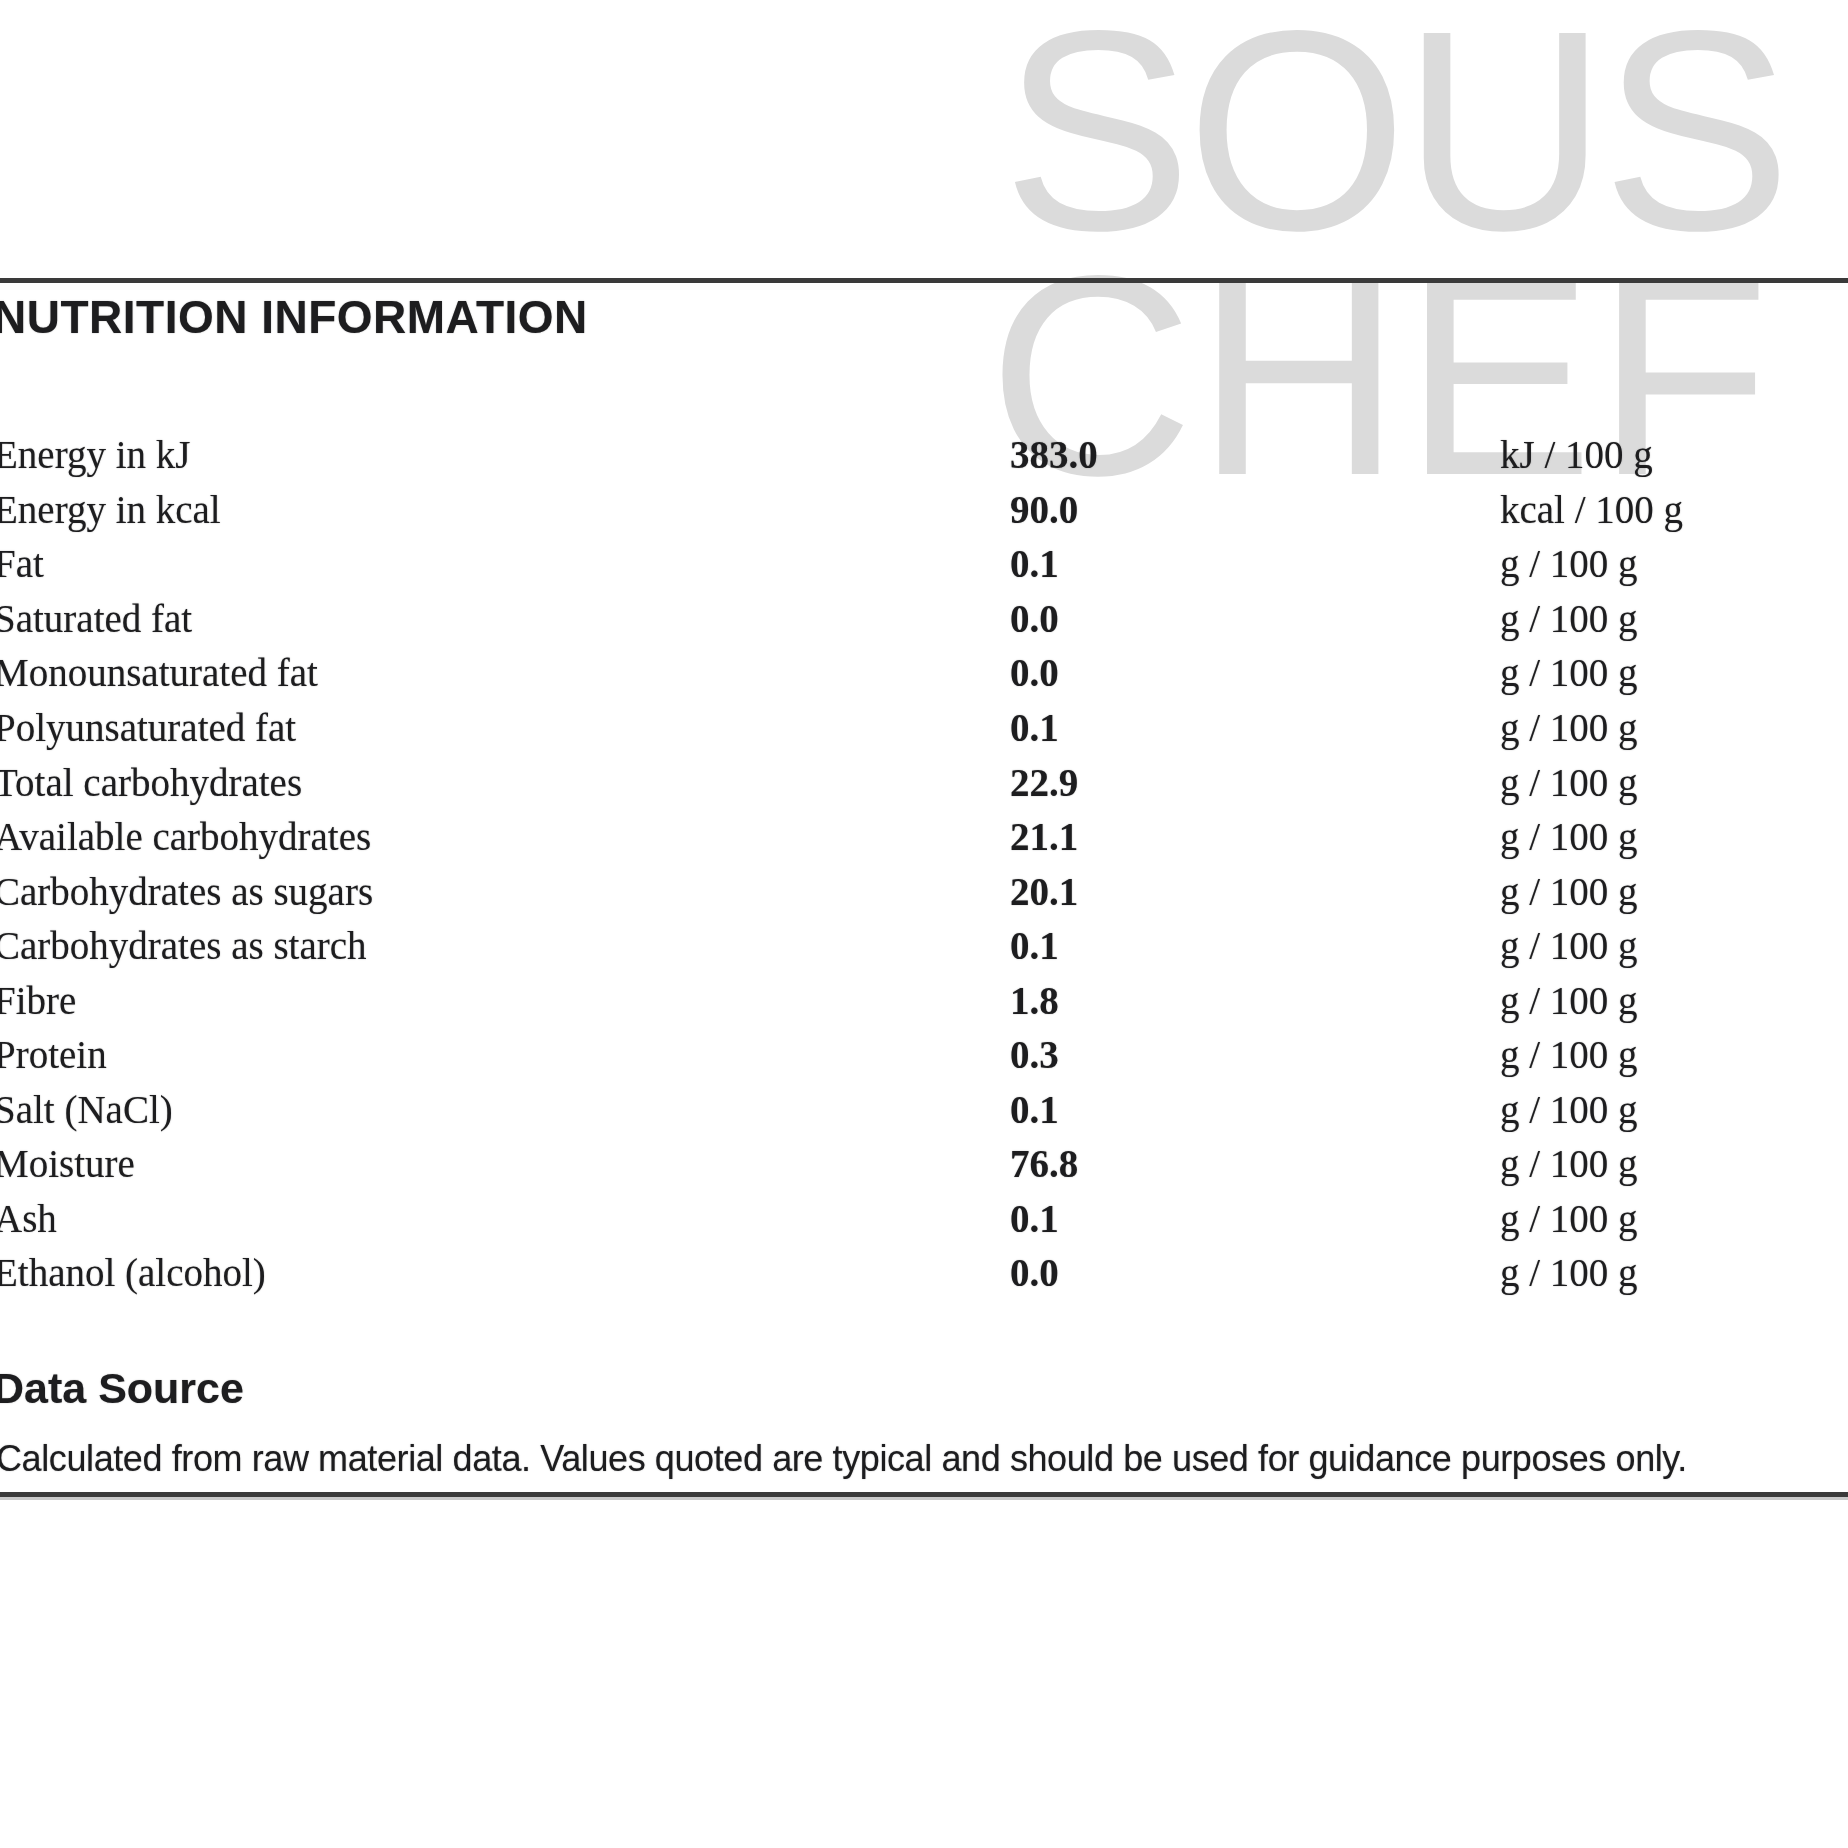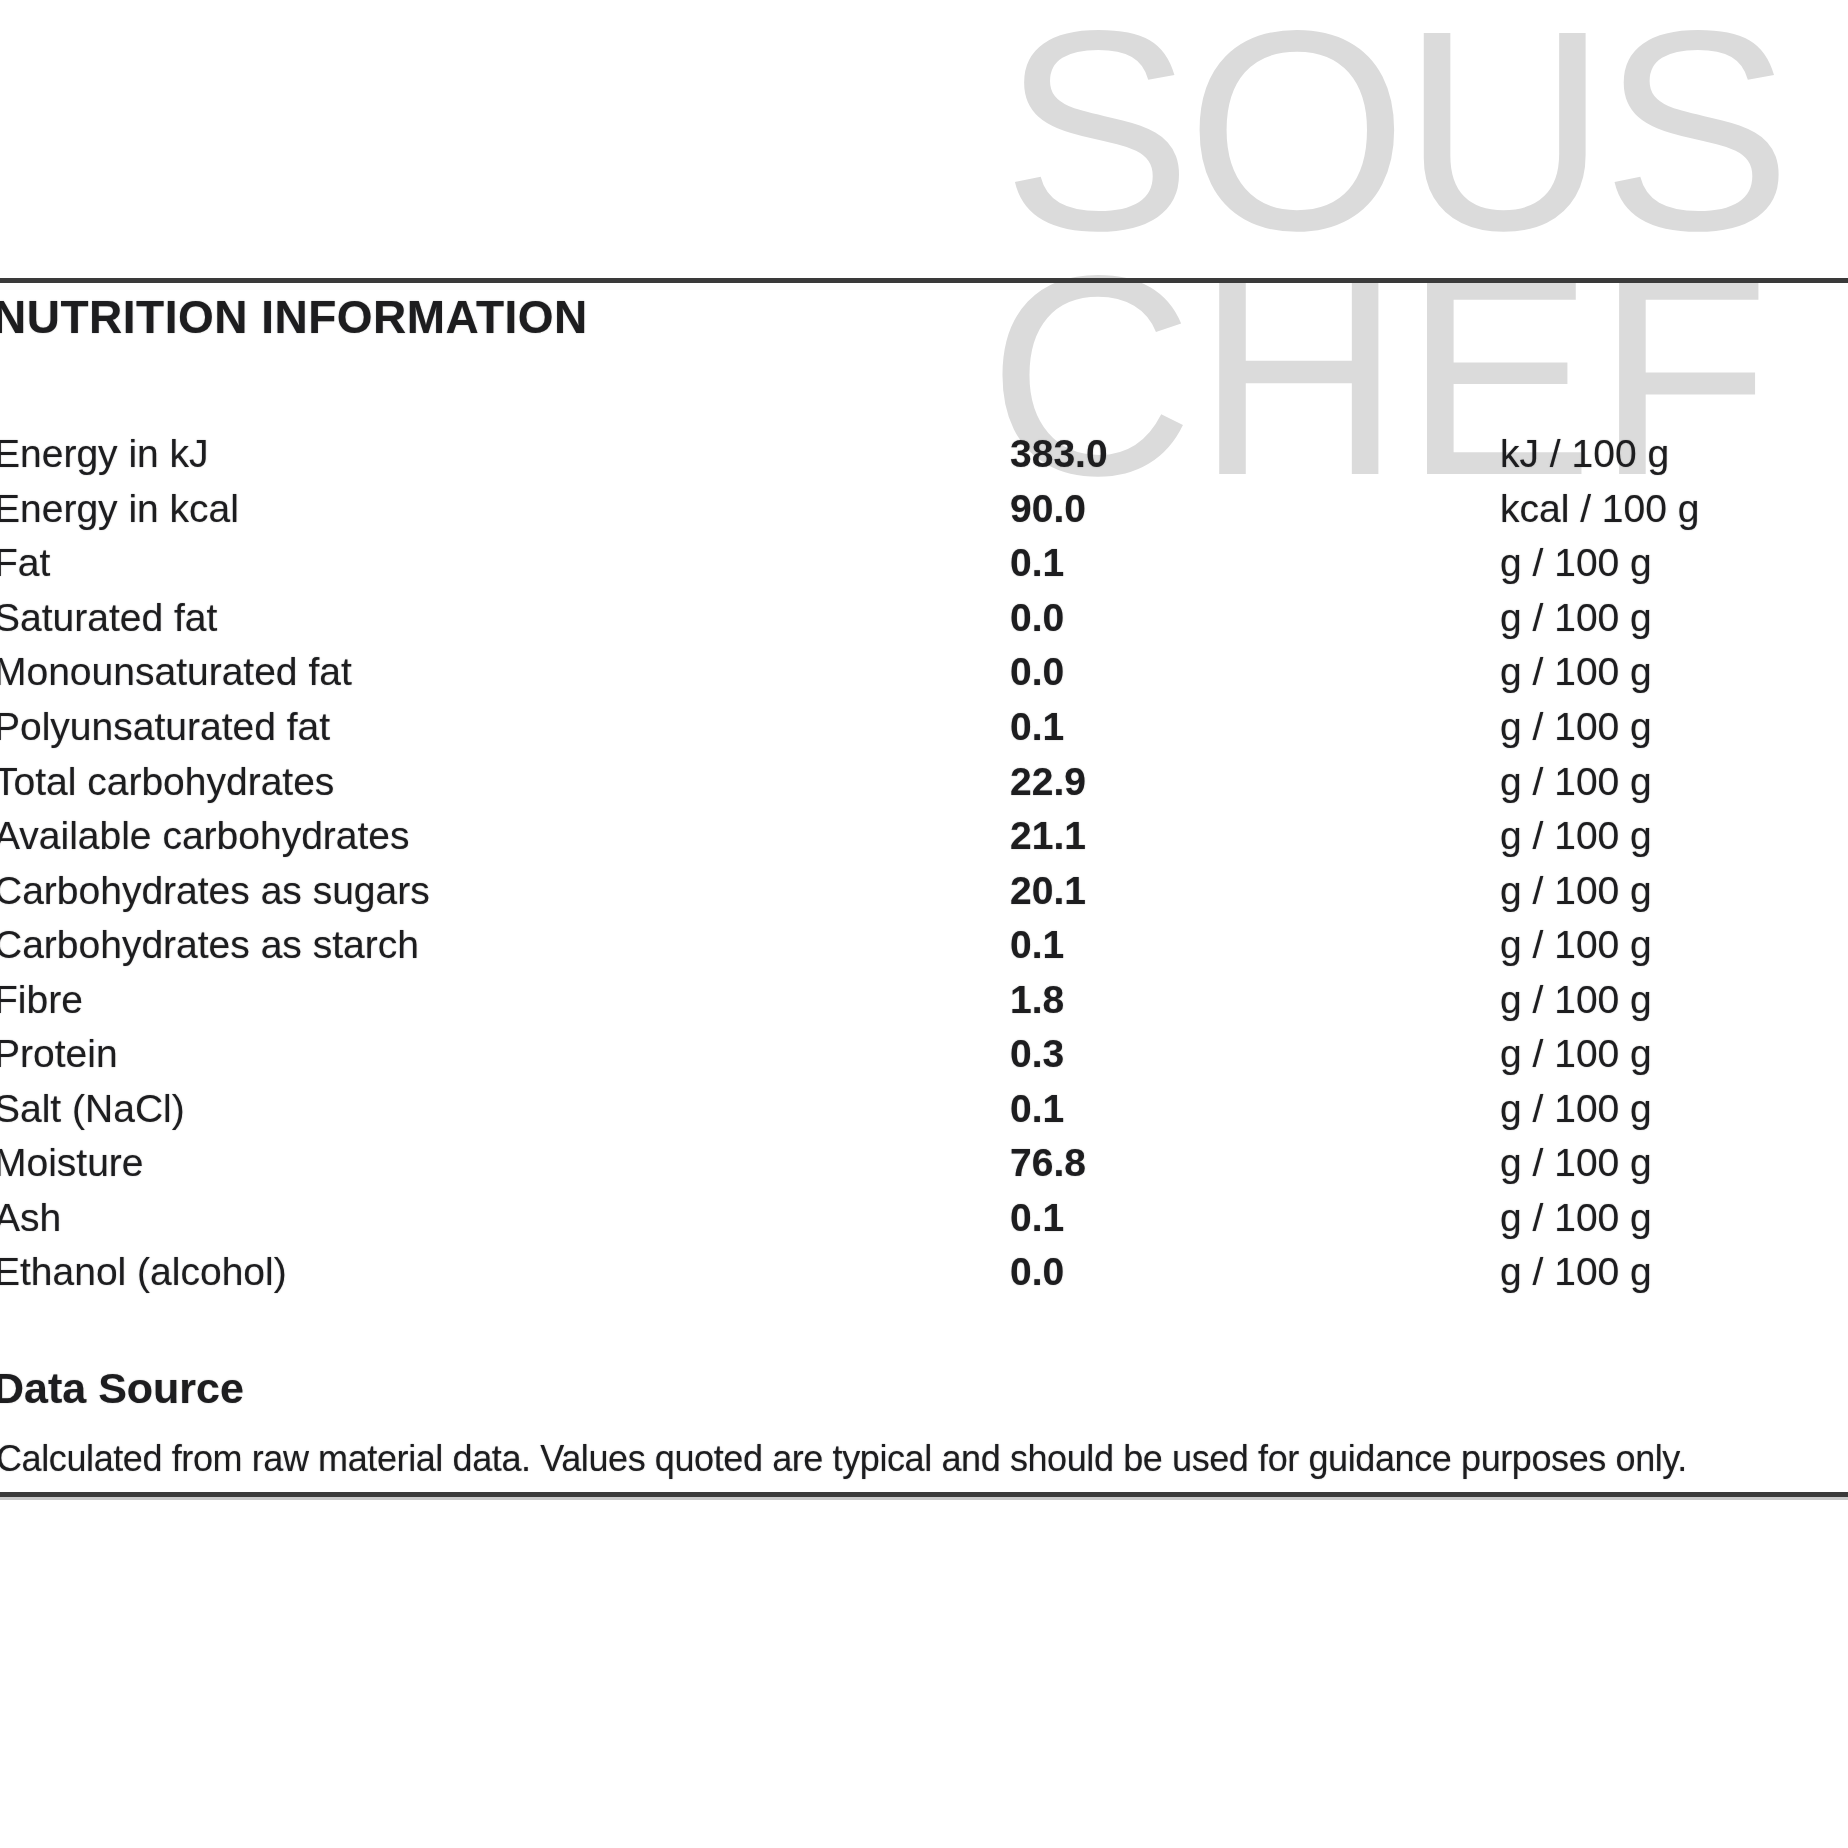--- a/index.html
+++ b/index.html
@@ -24,21 +24,21 @@
   }
   .title{
     position:absolute;left:-7px;top:290px;font-size:46px;font-weight:700;
     letter-spacing:.5px;z-index:3;white-space:nowrap;
   }
   .thead{position:absolute;left:0;top:367px;width:1848px;height:54px;
     font-size:43px;font-weight:700;z-index:3;}
   .col-nutrient{position:absolute;left:-6px;white-space:nowrap;}
   .col-value{position:absolute;left:991px;white-space:nowrap;}
   .col-unit{position:absolute;left:1565px;white-space:nowrap;}
-  .tbody{position:absolute;left:0;top:427px;width:1848px;z-index:3;}
+  .tbody{position:absolute;left:0;top:427px;width:1848px;z-index:3;font-family:Liberation Serif, serif;}
   .row{position:relative;height:54.55px;}
   .row .cell{position:absolute;top:50%;transform:translateY(-50%);
     font-size:39px;white-space:nowrap;}
   .row .label{left:-6px;}
   .row .value{left:1010px;font-weight:700;}
   .row .unit{left:1500px;}
   .ds-heading{
     position:absolute;left:-7px;top:1364px;font-size:43px;font-weight:700;
     z-index:3;white-space:nowrap;
   }

